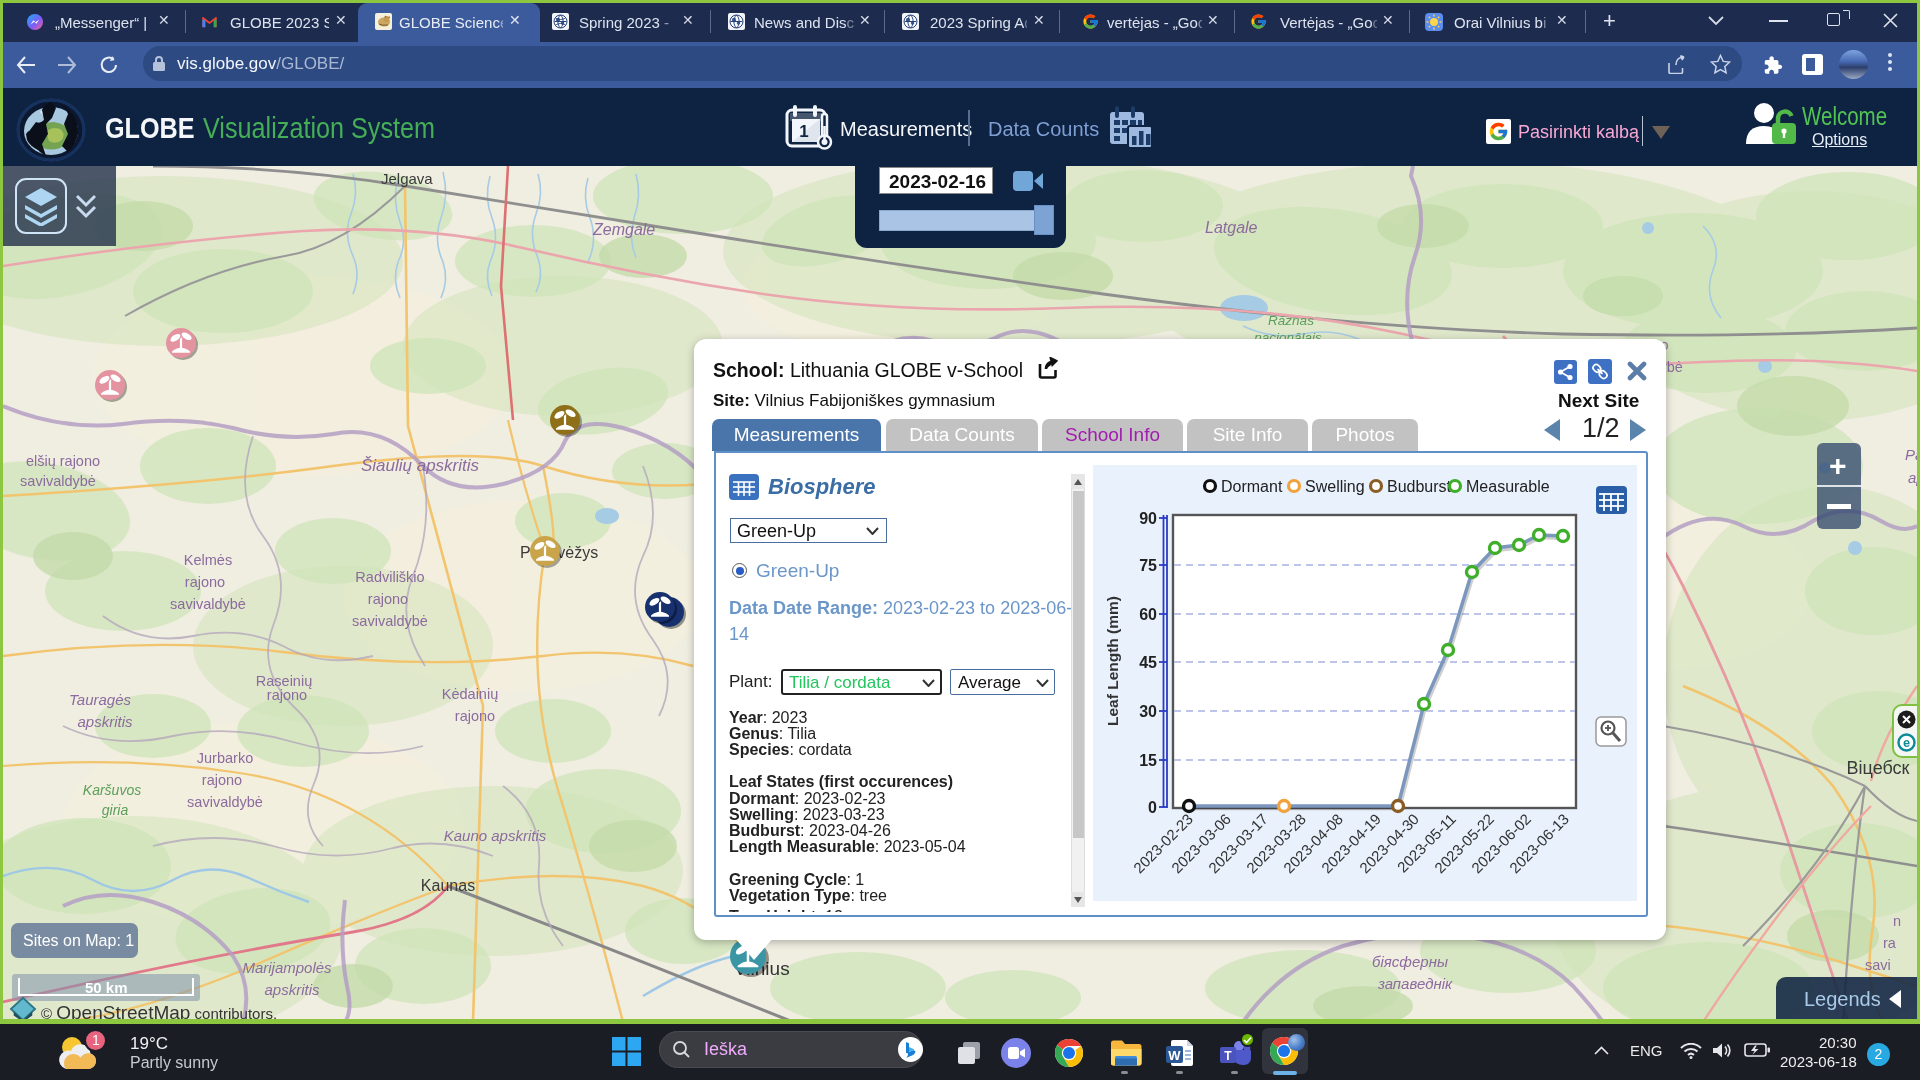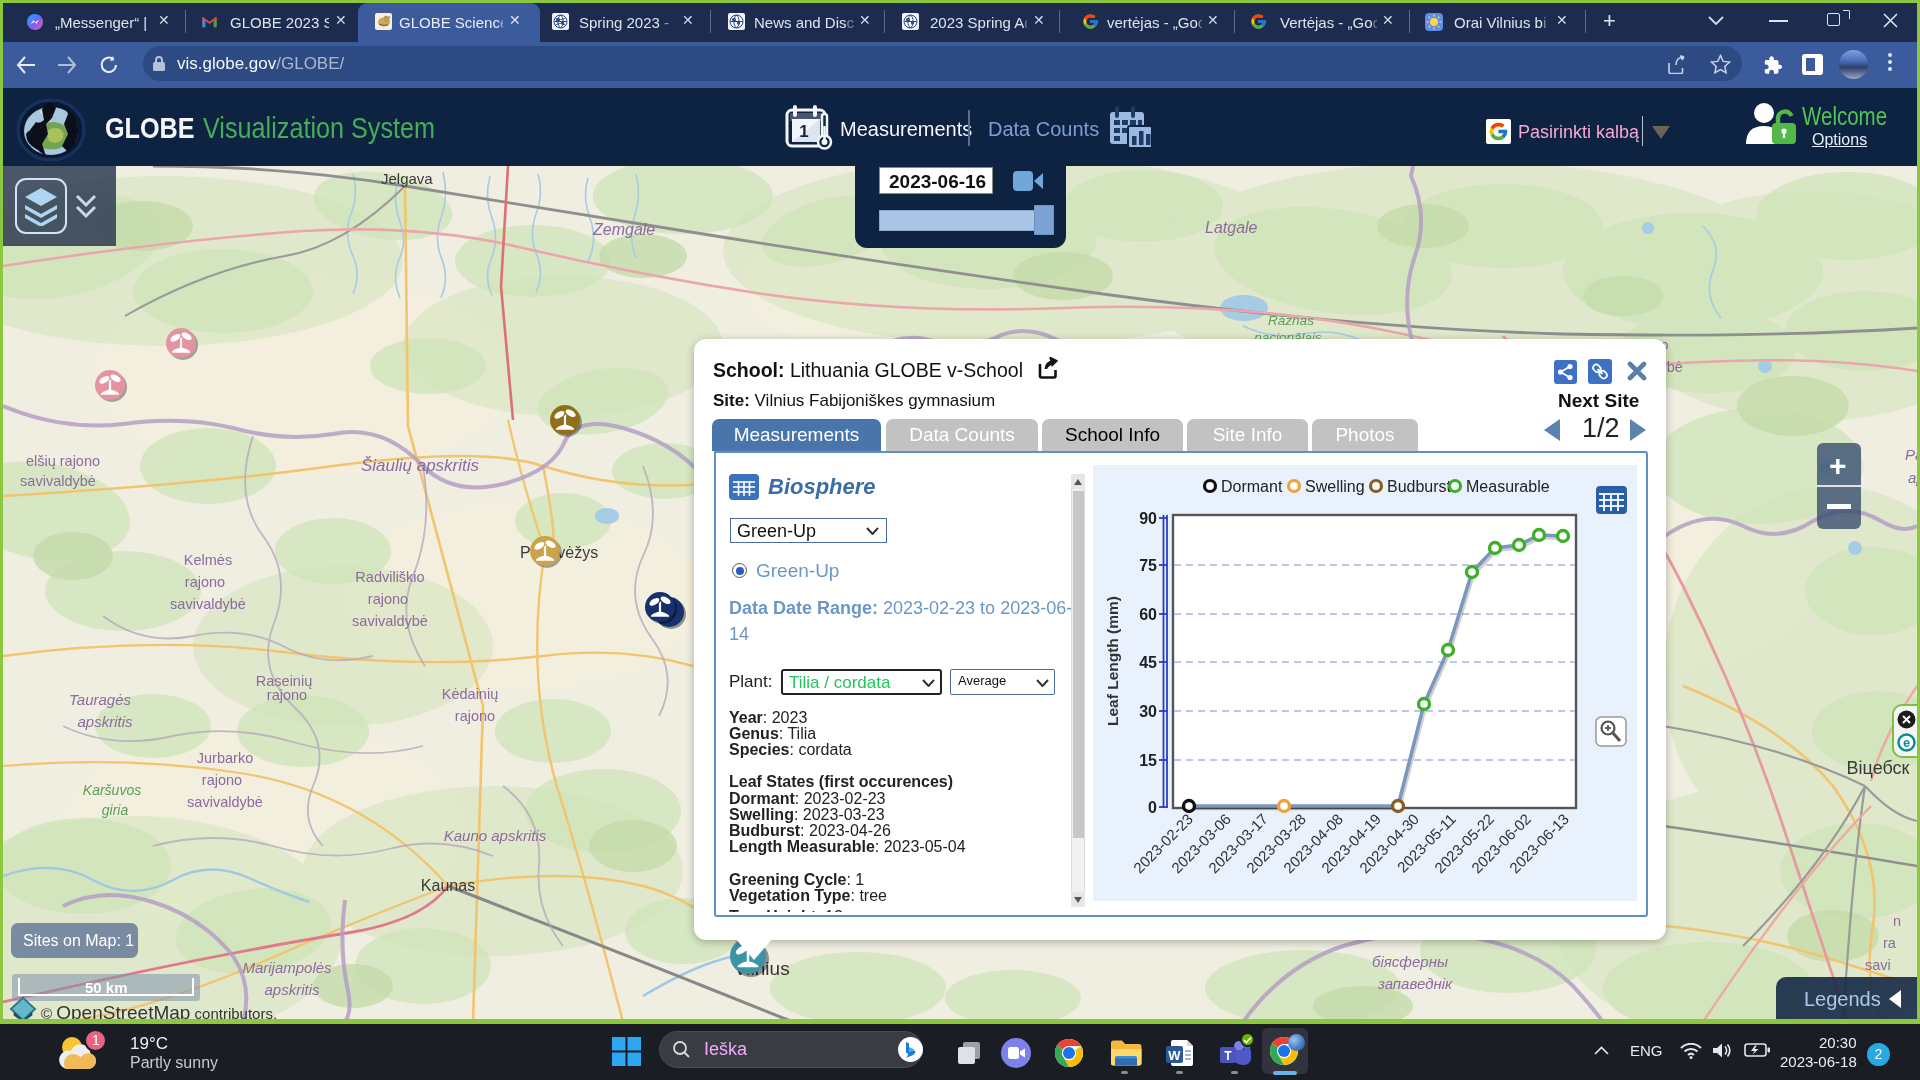--- a/index.html
+++ b/index.html
@@ -516,21 +516,21 @@
       <path d="M6 6 L13 13 M13 6 L6 13" stroke="#fff" stroke-width="2"></path>
     </svg>
 <svg class="abs" style="left:1894px;top:567px" width="19" height="19" viewBox="0 0 19 19">
       <circle cx="9.5" cy="9.5" r="8" fill="#fff" stroke="#0e8a96" stroke-width="2.4"></circle>
       <text x="9.5" y="14" font-size="12" font-weight="700" fill="#0e8a96" text-anchor="middle" font-family="Liberation Mono,monospace">e</text>
     </svg>
 </div>
 
 <div class="abs" style="left:855px;top:166px;width:211px;height:82px;background:#0e2241;border-radius:0 0 12px 12px"></div>
 <div class="abs" style="left:879px;top:167px;width:114px;height:27px;background:#fff;border:1px solid #888"></div>
-<div class="abs txt" style="left:889px;top:171px;font-size:19px;font-weight:700;color:#111">2023-06-16</div>
+<div class="abs txt" style="left:889px;top:171px;font-size:19px;font-weight:700;color:#111">2023-02-16</div>
 <svg class="abs" style="left:1013px;top:170px" width="32" height="22" viewBox="0 0 32 22">
     <rect x="0" y="1" width="20" height="20" rx="4" fill="#71a7d8"></rect>
     <path d="M21 11 L30 3 L30 19 Z" fill="#71a7d8"></path>
   </svg>
 <div class="abs" style="left:879px;top:210px;width:175px;height:21px;background:#a9c4e4;border:1px solid #8aa8cc"></div>
 <div class="abs" style="left:1034px;top:205px;width:20px;height:30px;background:#7da3d4;border:1px solid #6890c2"></div>
 
 <div class="abs" style="left:694px;top:339px;width:972px;height:601px;background:#fff;border-radius:12px;box-shadow:0 2px 9px rgba(0,0,0,.28)"></div>
 <div class="abs" style="left:735px;top:938px;width:0;height:0;border-left:19px solid transparent;border-right:19px solid transparent;border-top:22px solid #fff"></div>
 <div class="abs txt" style="left:713px;top:359px;font-size:19.5px;color:#111"><b>School:</b> Lithuania GLOBE v-School</div>
@@ -561,21 +561,21 @@
 <svg class="abs" style="left:1627px;top:361px" width="20" height="20" viewBox="0 0 20 20">
     <path d="M3 3 L17 17 M17 3 L3 17" stroke="#5b7da8" stroke-width="4.6" stroke-linecap="round"></path>
   </svg>
 <div class="abs txt" style="left:1558px;top:390px;font-size:19px;font-weight:700;color:#111">Next Site</div>
 <div class="abs" style="left:1544px;top:419px;width:0;height:0;border-top:11px solid transparent;border-bottom:11px solid transparent;border-right:16px solid #5b84ad"></div>
 <div class="abs txt" style="left:1582px;top:413px;font-size:27px;color:#222">1/2</div>
 <div class="abs" style="left:1630px;top:419px;width:0;height:0;border-top:11px solid transparent;border-bottom:11px solid transparent;border-left:16px solid #5b84ad"></div>
 
 <div class="abs txt" style="left:712px;top:419px;width:169px;height:32px;background:#4a75ab;border-radius:7px 7px 0 0;color:#fff;font-size:19px;text-align:center;line-height:32px">Measurements</div>
 <div class="abs txt" style="left:886px;top:419px;width:152px;height:32px;background:#c2c2c2;border-radius:7px 7px 0 0;color:#fff;font-size:19px;text-align:center;line-height:32px">Data Counts</div>
-<div class="abs txt" style="left:1042px;top:419px;width:141px;height:32px;background:#c2c2c2;border-radius:7px 7px 0 0;color:#000000;font-size:19px;text-align:center;line-height:32px">School Info</div>
+<div class="abs txt" style="left:1042px;top:419px;width:141px;height:32px;background:#c2c2c2;border-radius:7px 7px 0 0;color:#a21caf;font-size:19px;text-align:center;line-height:32px">School Info</div>
 <div class="abs txt" style="left:1187px;top:419px;width:121px;height:32px;background:#c2c2c2;border-radius:7px 7px 0 0;color:#fff;font-size:19px;text-align:center;line-height:32px">Site Info</div>
 <div class="abs txt" style="left:1312px;top:419px;width:106px;height:32px;background:#c2c2c2;border-radius:7px 7px 0 0;color:#fff;font-size:19px;text-align:center;line-height:32px">Photos</div>
 
 <div class="abs" style="left:714px;top:451px;width:934px;height:466px;background:#fff;border:2px solid #5e8fc7;border-radius:0 3px 3px 3px"></div>
 
 <div class="abs" style="left:729px;top:474px;width:30px;height:26px;background:#3a72c0;border-radius:4px"></div>
 <svg class="abs" style="left:732px;top:477px" width="24" height="20" viewBox="0 0 24 20">
     <rect x="0" y="0" width="24" height="20" rx="2" fill="#3a72c0"></rect>
     <g stroke="#fff" stroke-width="1.6">
       <line x1="1" y1="5" x2="23" y2="5"></line>
@@ -597,21 +597,21 @@
 <div class="abs txt" style="left:756px;top:560px;font-size:19px;color:#6b96c8">Green-Up</div>
 <div class="abs txt" style="left:729px;top:598px;font-size:18px;color:#6b96c8"><b>Data Date Range:</b> 2023-02-23 to 2023-06-</div>
 <div class="abs txt" style="left:729px;top:624px;font-size:18px;color:#6b96c8">14</div>
 <div class="abs txt" style="left:729px;top:672px;font-size:17px;color:#222">Plant:</div>
 <div class="abs" style="left:781px;top:669px;width:161px;height:26px;background:#fff;border:2px solid #222;border-radius:3px"></div>
 <div class="abs txt" style="left:789px;top:673px;font-size:17px;color:#22c55e">Tilia / cordata</div>
 <svg class="abs" style="left:922px;top:679px" width="13" height="8" viewBox="0 0 13 8">
     <path d="M1 1 L6.5 7 L12 1" stroke="#333" stroke-width="2" fill="none"></path>
   </svg>
 <div class="abs" style="left:950px;top:669px;width:105px;height:26px;background:#fff;border:1px solid #4a6da0;border-radius:2px"></div>
-<div class="abs txt" style="left:958px;top:673px;font-size:13px;color:#111">Average</div>
+<div class="abs txt" style="left:958px;top:673px;font-size:17px;color:#111">Average</div>
 <svg class="abs" style="left:1036px;top:679px" width="13" height="8" viewBox="0 0 13 8">
     <path d="M1 1 L6.5 7 L12 1" stroke="#333" stroke-width="2" fill="none"></path>
   </svg>
 <div class="abs txt" style="left:729px;top:709px;font-size:16px;color:#222"><b>Year</b>: 2023</div>
 <div class="abs txt" style="left:729px;top:725px;font-size:16px;color:#222"><b>Genus</b>: Tilia</div>
 <div class="abs txt" style="left:729px;top:741px;font-size:16px;color:#222"><b>Species</b>: cordata</div>
 <div class="abs txt" style="left:729px;top:773px;font-size:16px;color:#222"><b>Leaf States (first occurences)</b></div>
 <div class="abs txt" style="left:729px;top:790px;font-size:16px;color:#222"><b>Dormant</b>: 2023-02-23</div>
 <div class="abs txt" style="left:729px;top:806px;font-size:16px;color:#222"><b>Swelling</b>: 2023-03-23</div>
 <div class="abs txt" style="left:729px;top:822px;font-size:16px;color:#222"><b>Budburst</b>: 2023-04-26</div>

